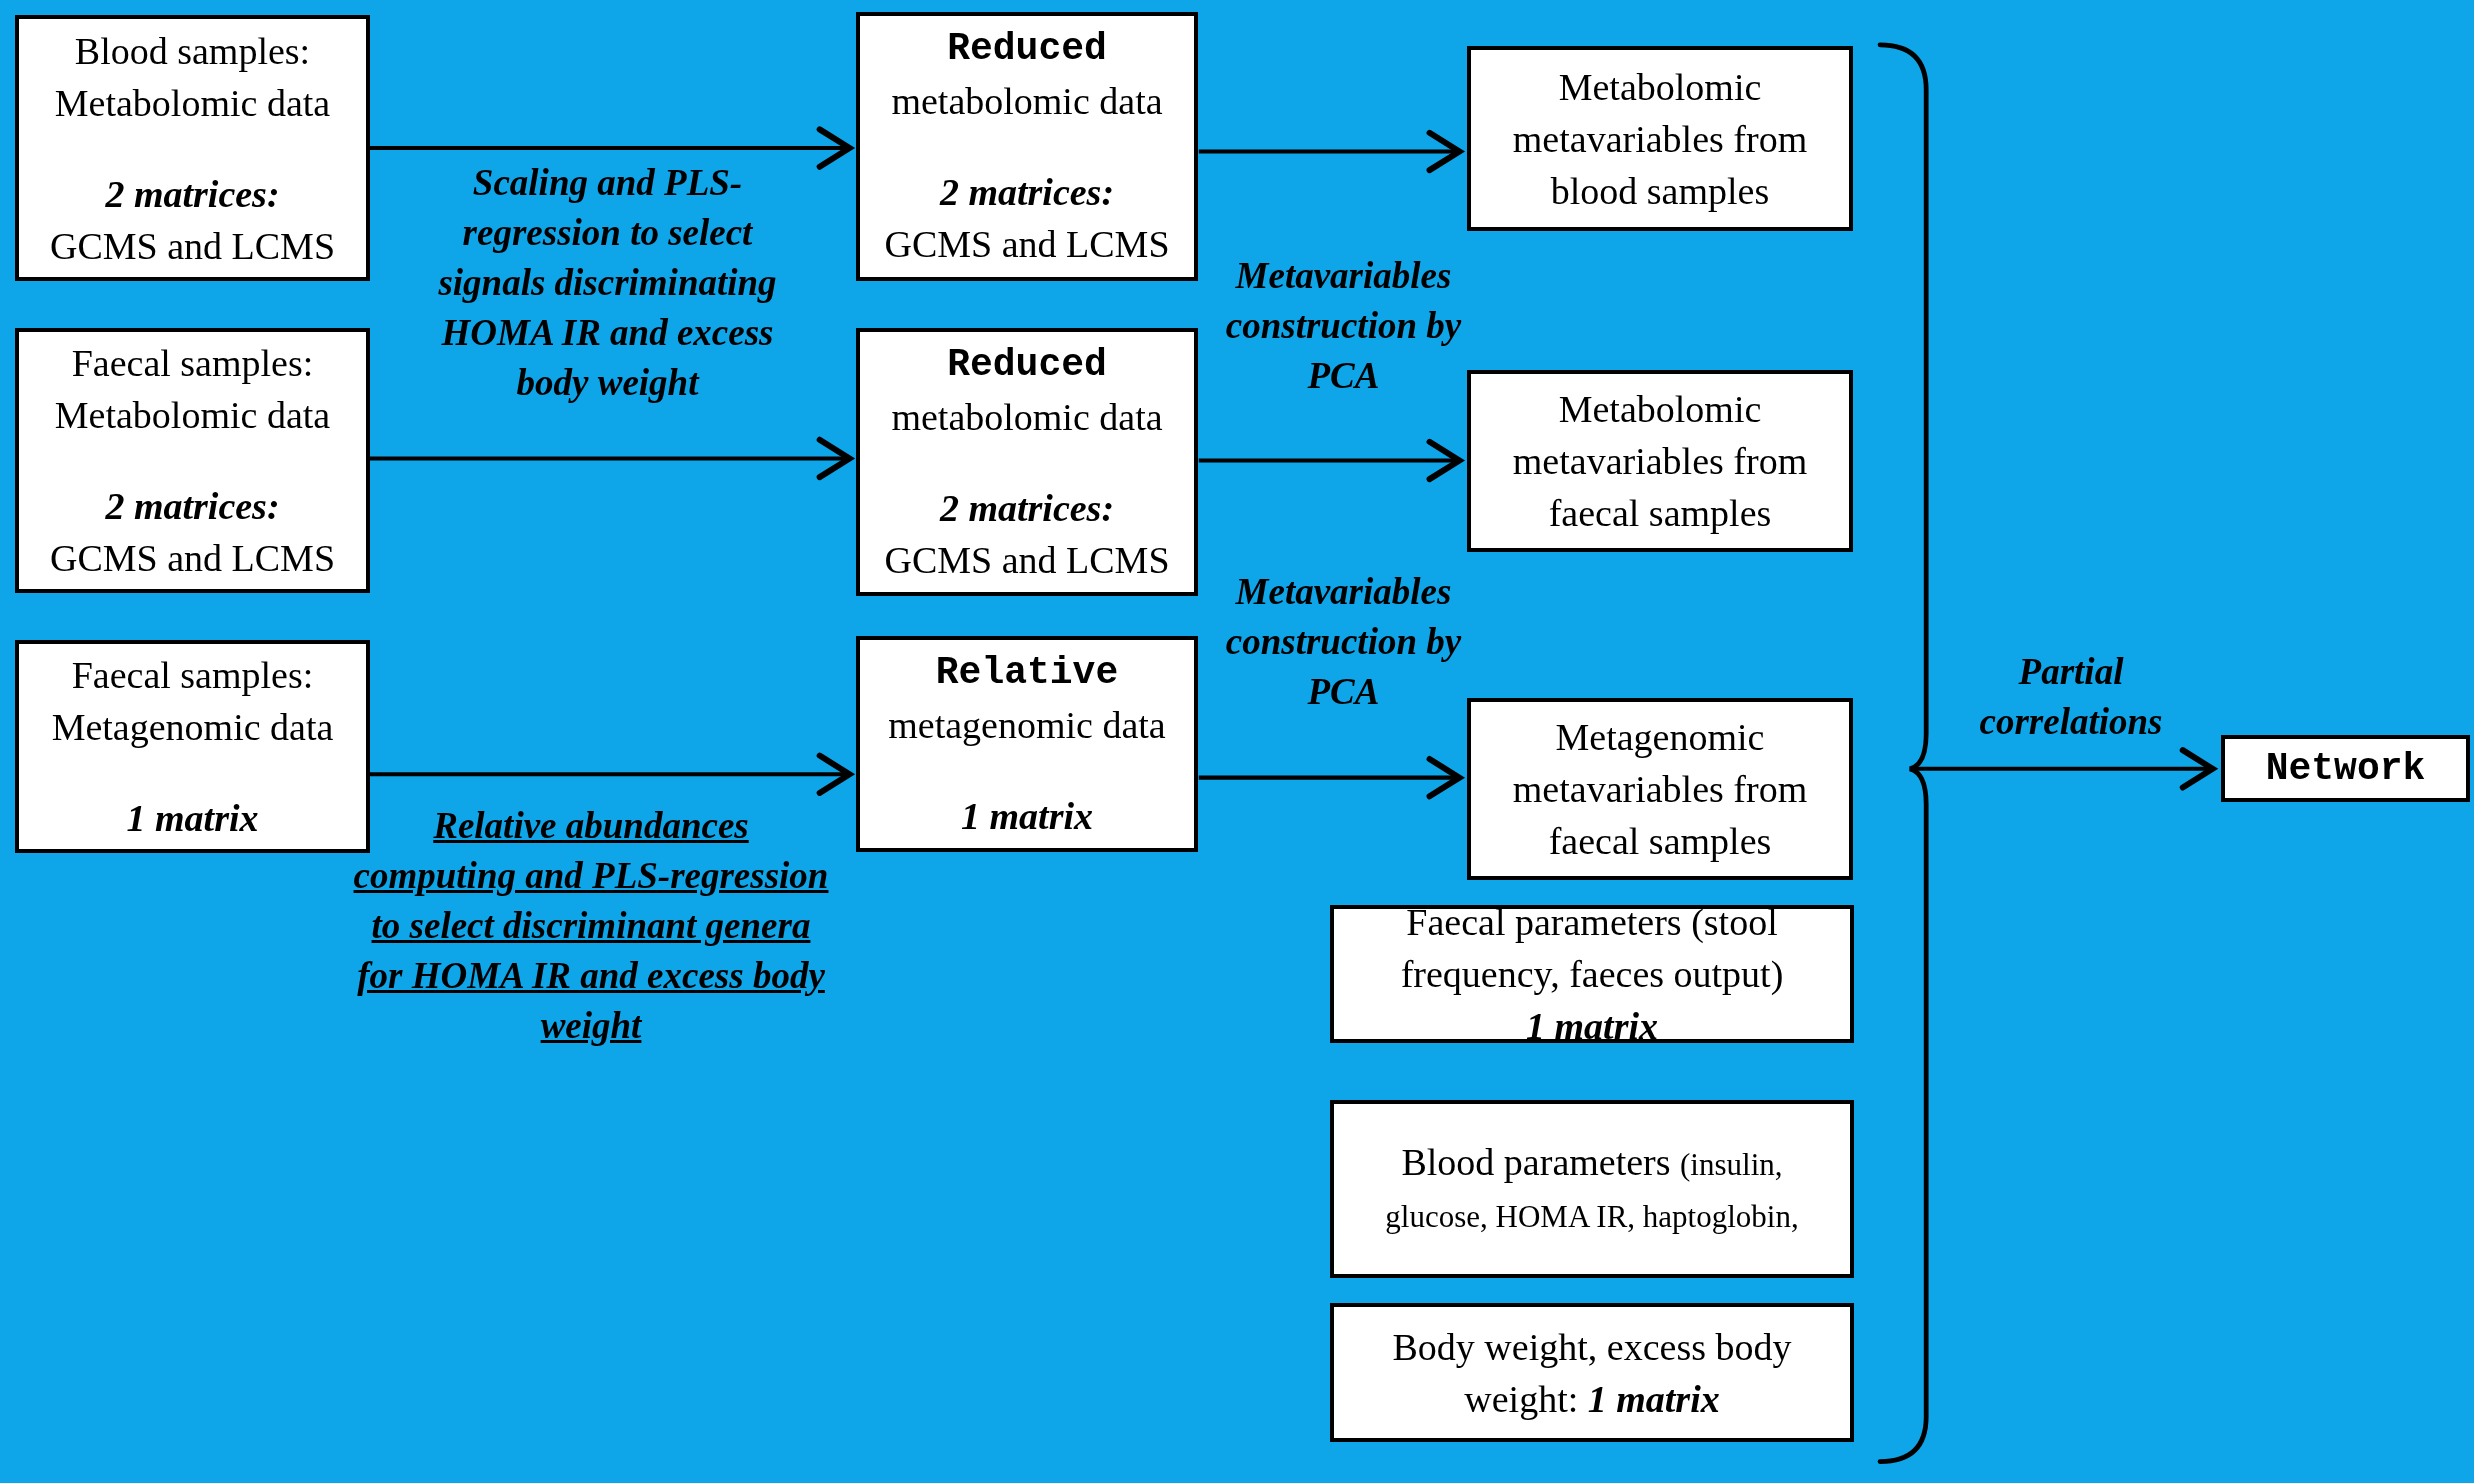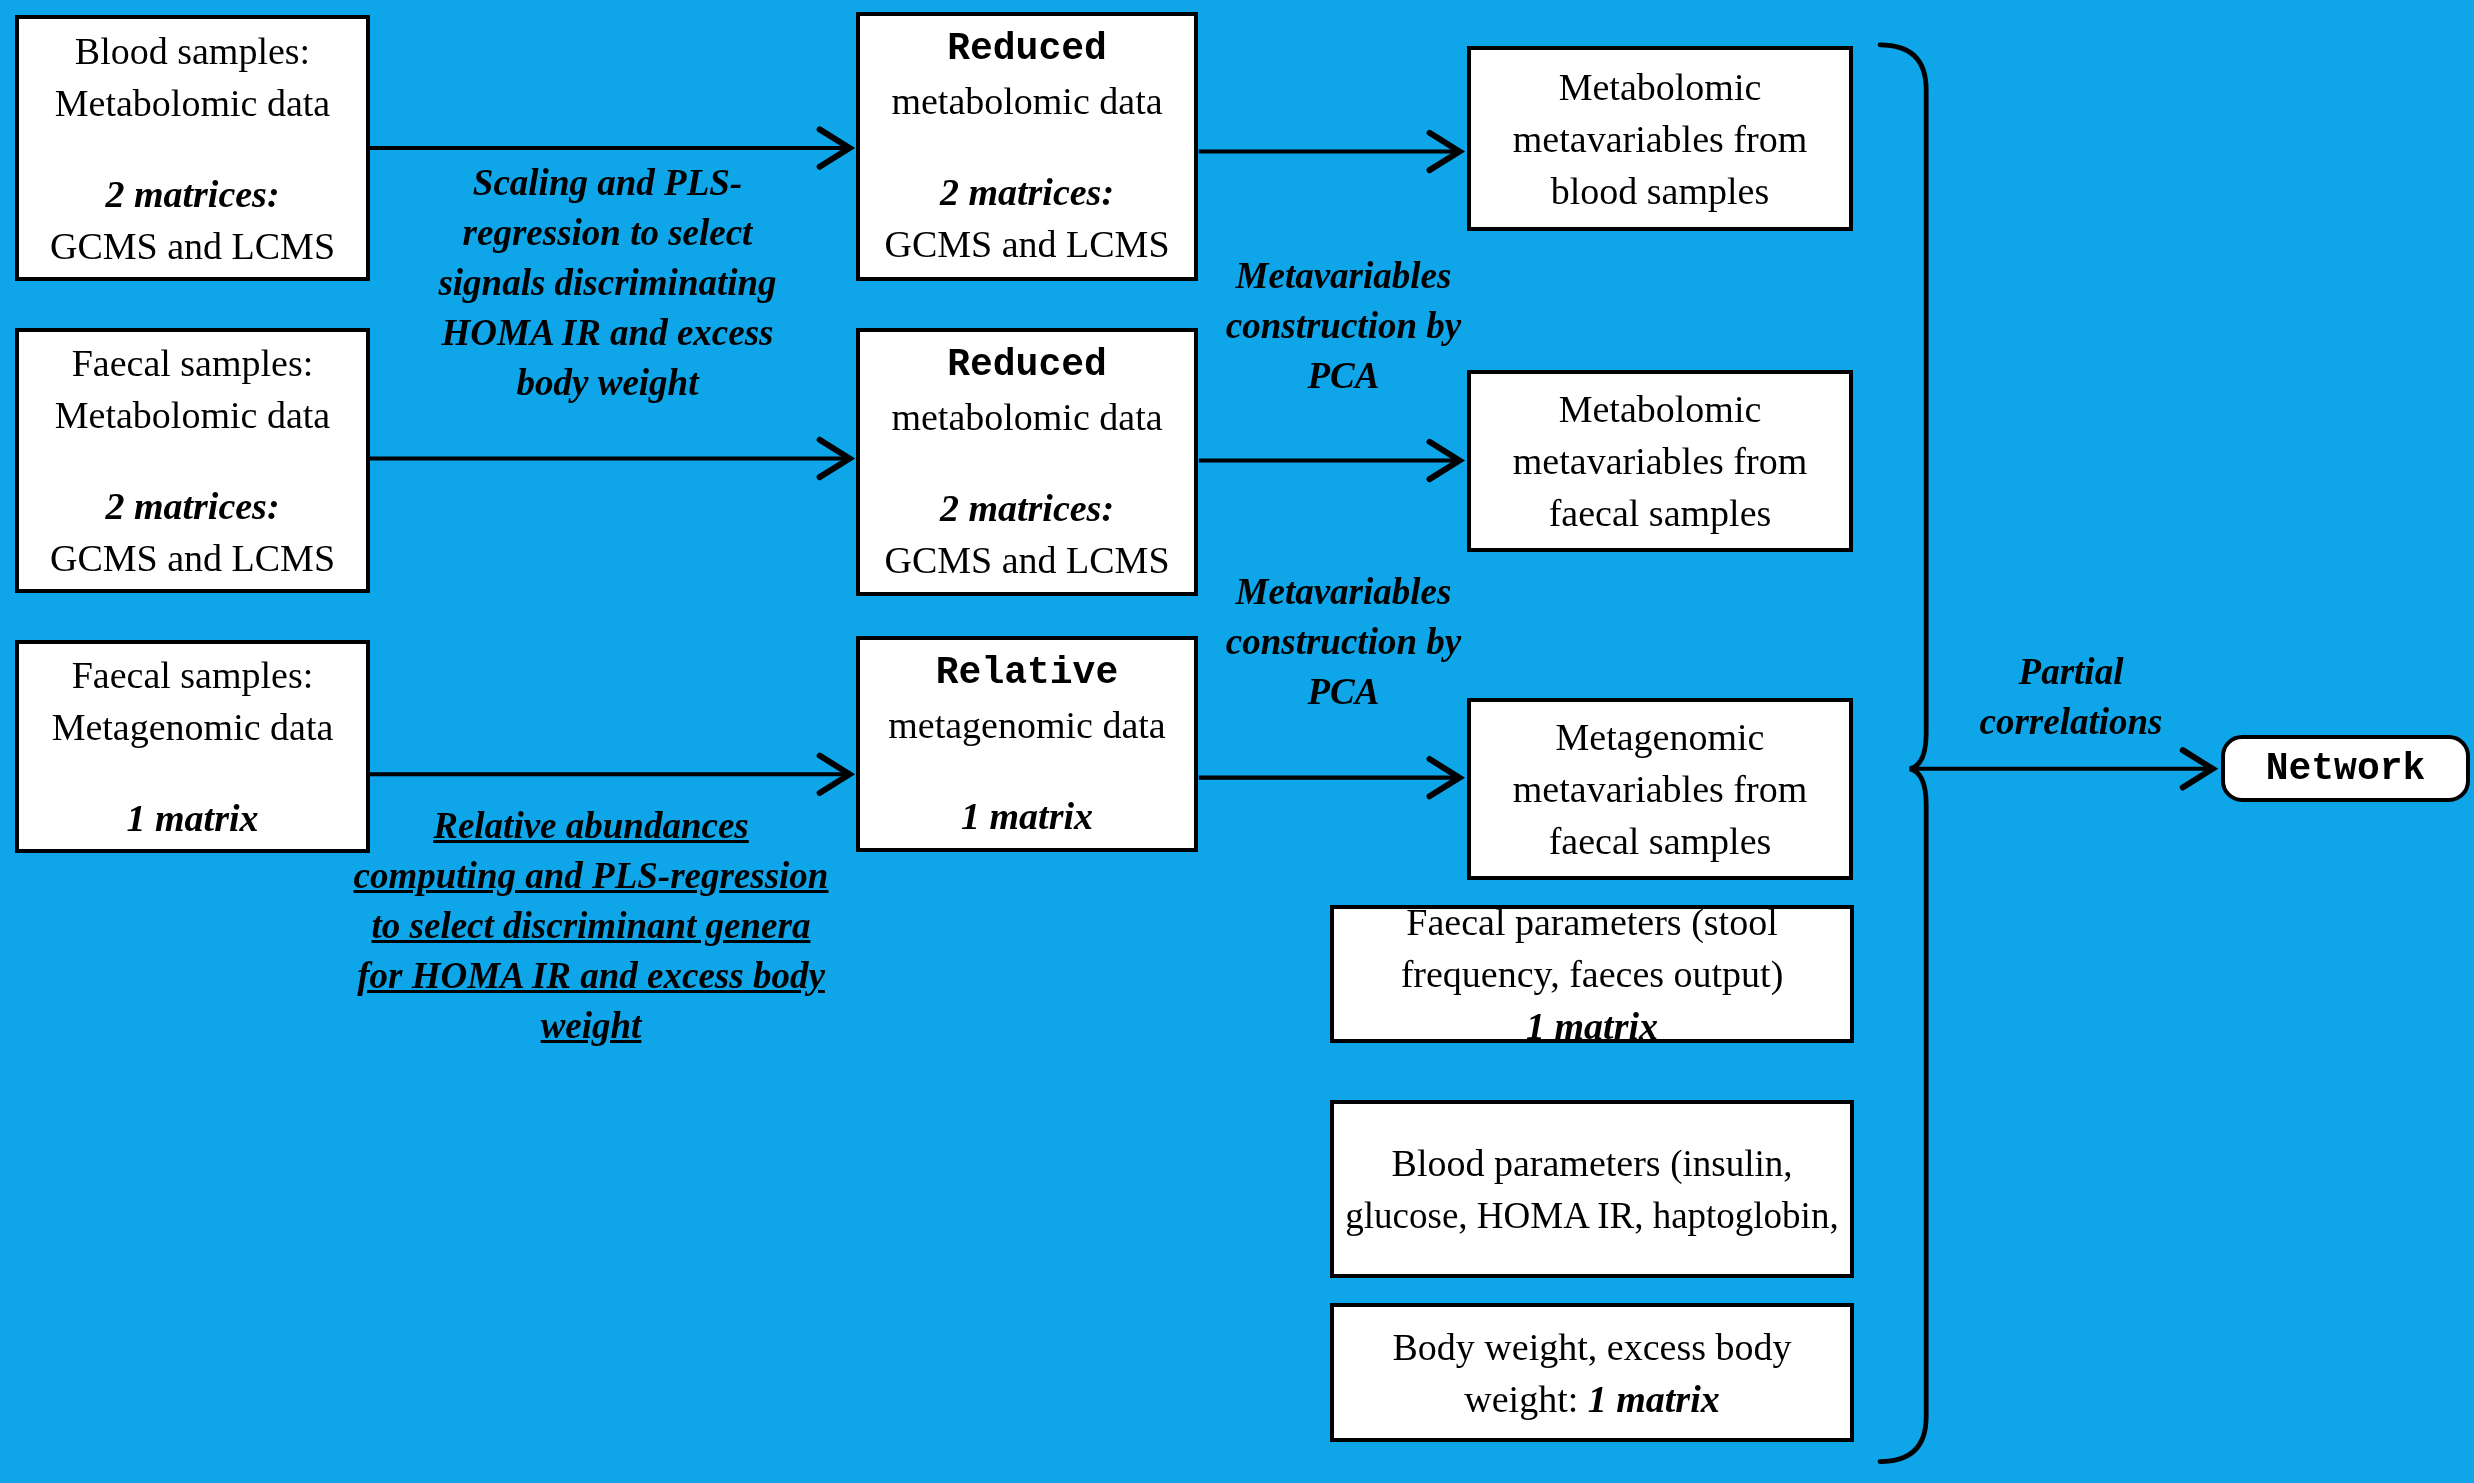--- a/index.html
+++ b/index.html
@@ -21,21 +21,21 @@
     text-align:center;
     font-size:38px;line-height:52px;
     box-sizing:border-box;
   }
   .box span{display:block;white-space:nowrap;}
   .inline-row{display:flex;flex-direction:row;justify-content:center;white-space:pre;}
   .inline-row span{display:inline;}
   .gap{height:39px;}
   .b{font-weight:bold;font-family:Liberation Mono, monospace;}
   .bi{font-weight:bold;font-style:italic;}
-  .sm{font-size:37px;}
+  .sm{font-size:31px;}
   .pre{white-space:pre;}
   .flabel{
     position:absolute;
     font-weight:bold;font-style:italic;
     font-size:37px;line-height:50px;
     text-align:center;white-space:pre;
   }
 </style>
 </head>
 <body>
@@ -131,21 +131,21 @@
   <div class="box" style="left:1330px;top:1100px;width:524px;height:178px;">
     <span class="inline-row"><span>Blood parameters </span><span class="sm">(insulin,</span></span>
     <span class="sm">glucose, HOMA IR, haptoglobin,</span>
   </div>
 
   <div class="box" style="left:1330px;top:1303px;width:524px;height:139px;">
     <span>Body weight, excess body</span>
     <span class="inline-row"><span>weight: </span><span class="bi">1 matrix</span></span>
   </div>
 
-  <div class="box" style="left:2221px;top:735px;width:249px;height:67px;border-radius:21px;">
+  <div class="box" style="left:2221px;top:735px;width:249px;height:67px;">
     <span class="b">Network</span>
   </div>
 
   <div class="flabel" style="left:397px;top:158px;width:421px;">Scaling and PLS-
 regression to select
 signals discriminating
 HOMA IR and excess
 body weight</div>
   <div class="flabel" style="left:1201px;top:251px;width:285px;">Metavariables
 construction by

